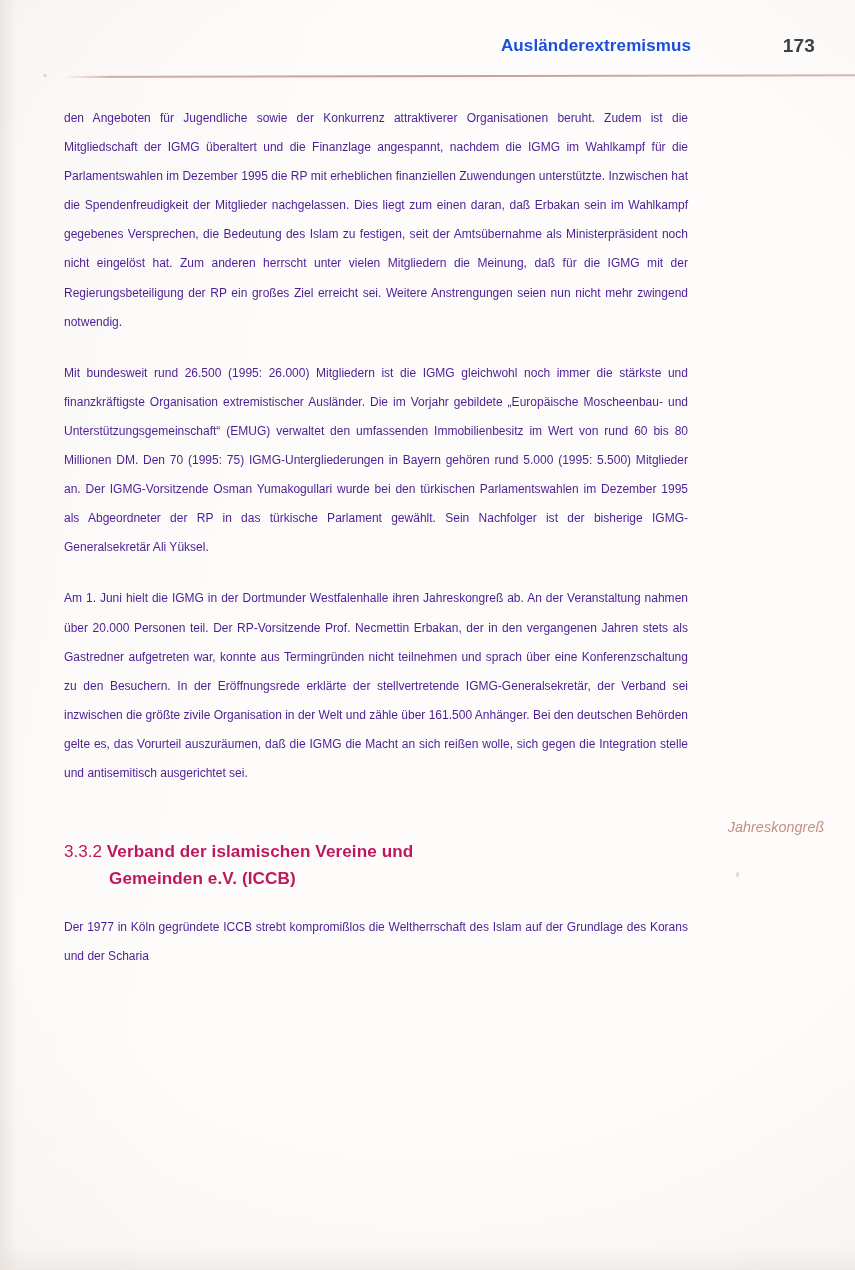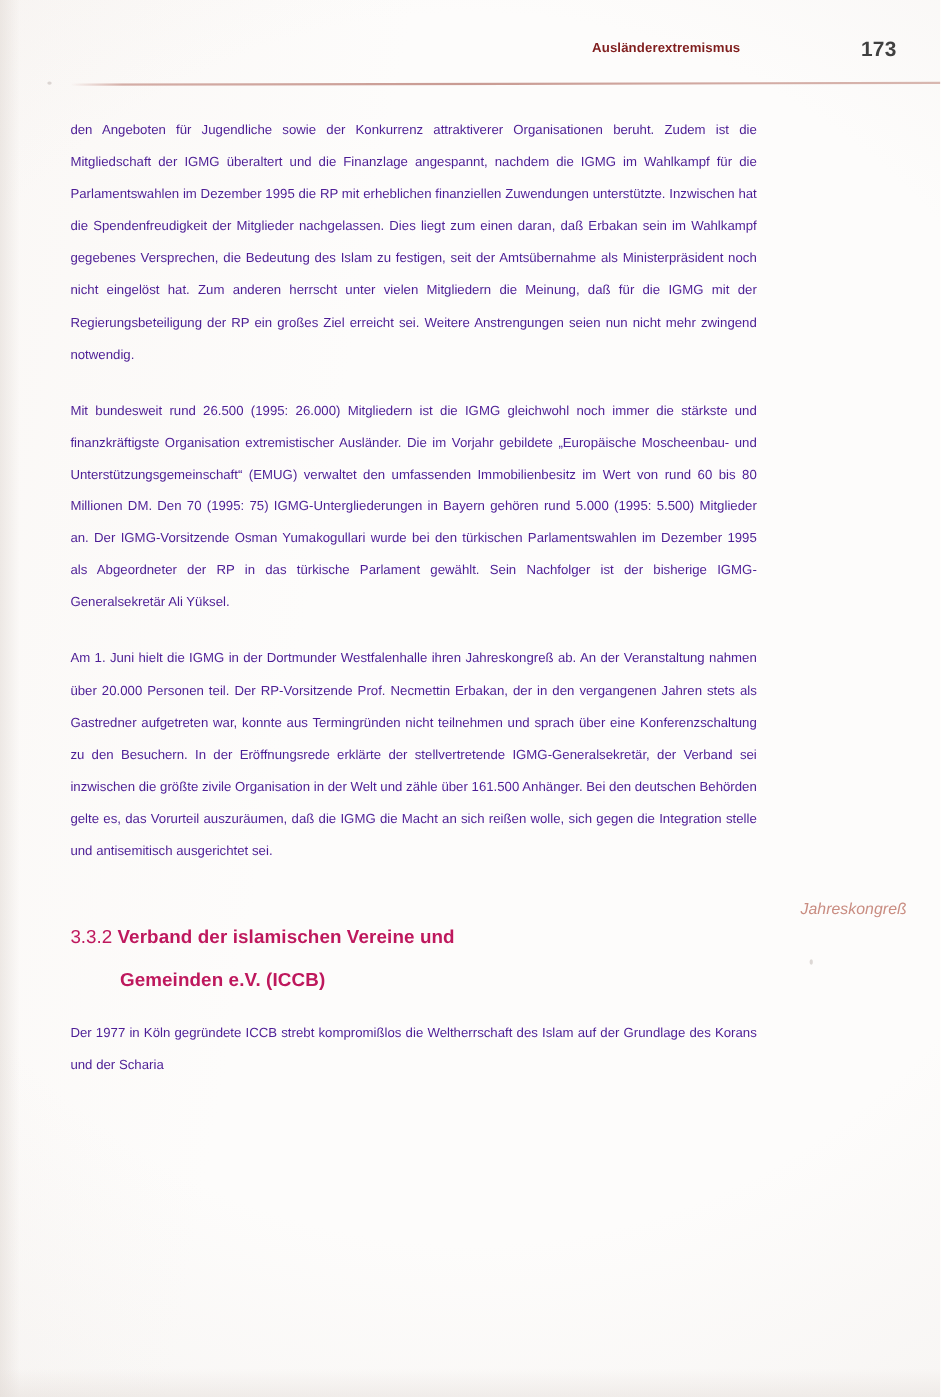--- a/index.html
+++ b/index.html
@@ -49,26 +49,26 @@
   
   .running-head {
     position: absolute;
     left: 0;
     right: 0;
     top: 36px;
     height: 30px;
   }
   .running-head-title {
     position: absolute;
-    right: 182px;
+    right: 164px;
     top: 0;
-    font-size: 12px;
+    font-size: 17px;
     font-weight: 700;
     letter-spacing: 0.1px;
-    color: #7f1d1d;
+    color: #1d4ed8;
     white-space: nowrap;
   }
   .running-head-pageno {
     position: absolute;
     right: 40px;
     top: -1px;
     font-size: 19px;
     font-weight: 700;
     color: #404040;
     letter-spacing: 0.2px;
@@ -123,21 +123,20 @@
   }
   .section-heading .sec-title {
     font-weight: 700;
     letter-spacing: 0.1px;
   }
   .section-heading .sec-title-l2 {
     display: block;
     font-weight: 700;
     padding-left: 45px;
     letter-spacing: 0.1px;
-    margin-top: 12px;
   }
 
   
   .margin-note {
     position: absolute;
     left: 697px;
     width: 158px;
     font-size: 14.4px;
     line-height: 23.4px;
     font-style: italic;

